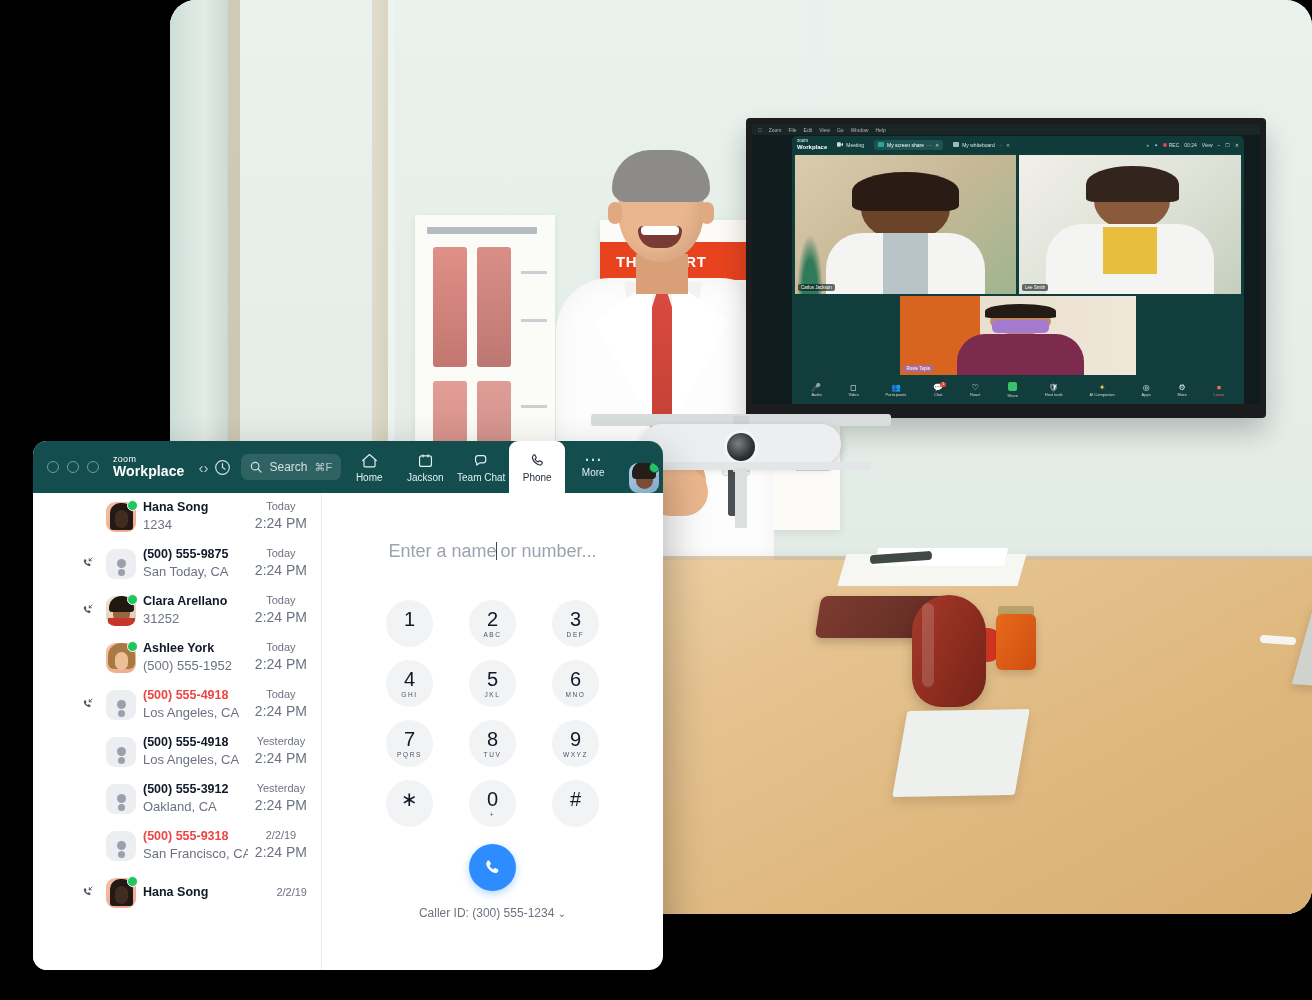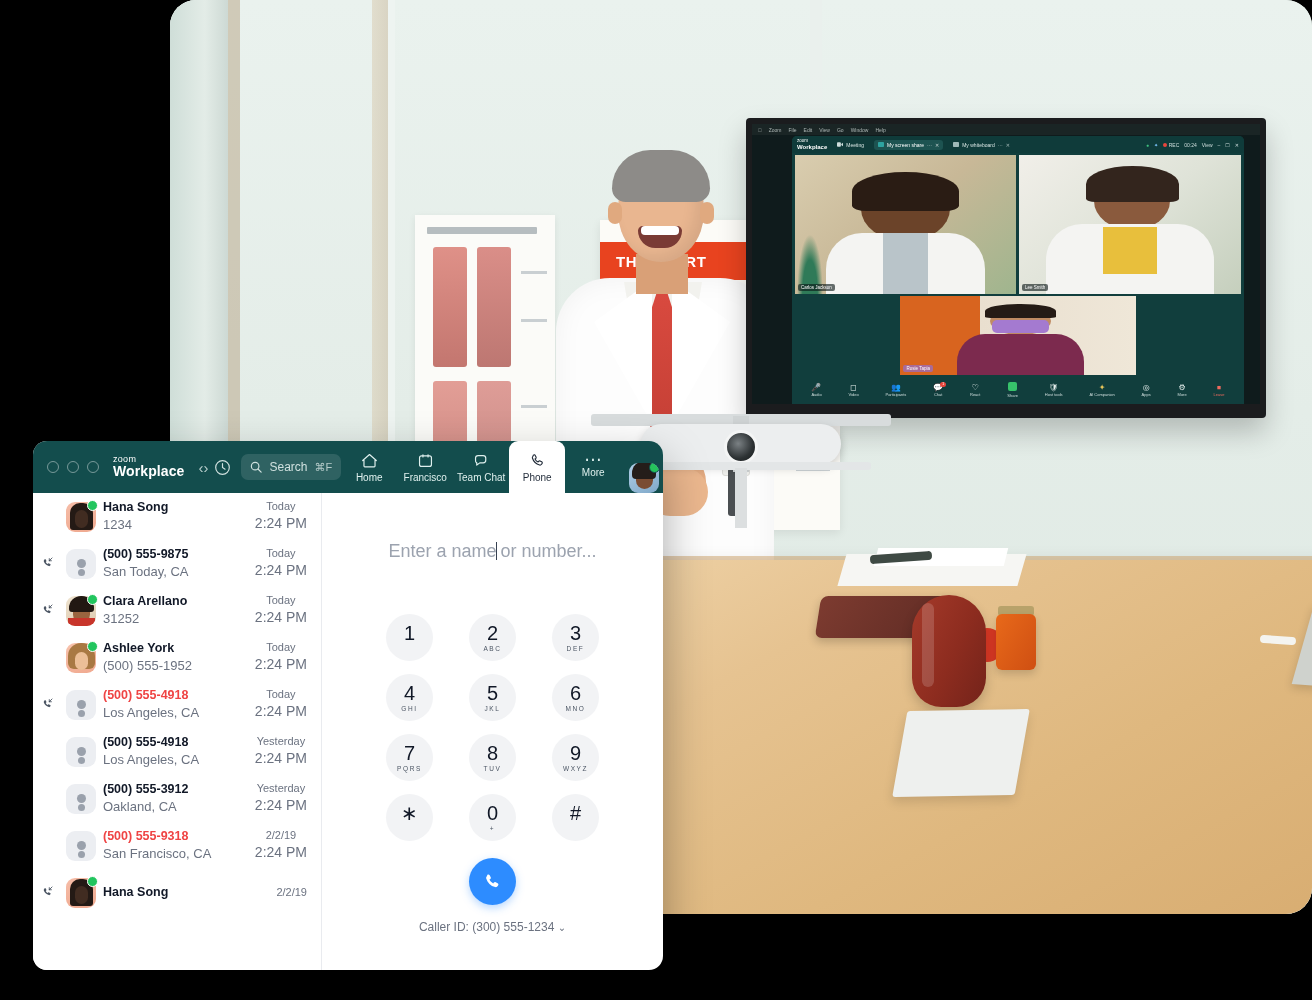--- a/index.html
+++ b/index.html
@@ -190,38 +190,38 @@
   .avatar-h .fc{position:absolute;left:7px;top:7px;width:17px;height:19px;border-radius:9px;background:#7a4c33;}
   .pres{position:absolute;right:-1px;top:-1px;width:9px;height:9px;border-radius:50%;background:#25c35c;border:1.6px solid #134d4d;}
 
   .app-body{display:flex;height:477px;}
   .left{width:288px;border-right:1px solid #e9ebef;display:flex;flex-direction:column;background:#fff;}
   .segwrap{padding:10px 12px 6px;}
   .seg{background:#f3f4f6;border-radius:9px;height:28px;display:flex;align-items:center;padding:3px;box-sizing:border-box;}
   .seg div{flex:1;text-align:center;font-size:12px;color:#6b7280;line-height:22px;border-radius:7px;cursor:pointer;}
   .seg div.on{background:#fff;color:#2563eb;font-weight:bold;box-shadow:0 1px 2px rgba(0,0,0,.12);}
   .filter{text-align:center;font-size:13px;color:#6b7280;padding:9px 0 8px;cursor:pointer;}
-  .list{flex:1;overflow:hidden;}
+  .list{flex:1;overflow:hidden;padding-left:40px;}
   .row{display:flex;align-items:center;height:47px;padding:0 14px 0 8px;box-sizing:border-box;gap:7px;cursor:pointer;}
   .dirico{width:18px;text-align:center;color:#4b5563;font-size:12px;flex:none;}
   .av{width:30px;height:30px;border-radius:9px;position:relative;flex:none;overflow:visible;}
   .av .img{position:absolute;inset:0;border-radius:9px;overflow:hidden;}
   .av .dot{position:absolute;right:-2px;top:-2px;width:9px;height:9px;border-radius:50%;background:#22c55e;border:1.6px solid #fff;}
   .av.generic{background:#eceef2;display:flex;align-items:center;justify-content:center;}
   .av.generic:after{content:'';width:9px;height:9px;border-radius:50%;background:#9aa1ac;box-shadow:0 9px 0 -1px #9aa1ac;}
   .meta{flex:1;min-width:0;}
   .ttl{font-size:12.5px;font-weight:bold;color:#111827;line-height:1.35;white-space:nowrap;overflow:hidden;}
   .ttl.miss{color:#ef4444;}
   .sub{font-size:13px;color:#6b7280;line-height:1.35;white-space:nowrap;overflow:hidden;}
   .when{text-align:center;flex:none;}
   .when .d{font-size:11px;color:#6b7280;line-height:1.4;}
   .when .t{font-size:14px;color:#6b7280;line-height:1.4;}
 
   .right{flex:1;display:flex;flex-direction:column;align-items:center;padding-top:48px;box-sizing:border-box;}
-  .dial-input{font-size:18px;color:#9ca3af;position:relative;margin-bottom:52px;}
+  .dial-input{font-size:18px;color:#9ca3af;position:relative;margin-bottom:38px;}
   .caret{display:inline-block;width:1px;height:18px;background:#374151;vertical-align:-3px;margin:0 -1px;}
   .pad{display:grid;grid-template-columns:repeat(3,64px);grid-gap:13px 19px;}
   .key{width:47px;height:47px;border-radius:50%;background:#f2f3f5;display:flex;flex-direction:column;
        align-items:center;justify-content:center;margin:0 auto;cursor:pointer;}
   .key .n{font-size:20px;color:#111827;line-height:1;font-weight:500;}
   .key .l{font-size:6.5px;color:#4b5563;letter-spacing:1.6px;margin-top:2px;height:7px;}
   .callbtn{width:47px;height:47px;border-radius:50%;background:#2d8cff;margin-top:17px;
            display:flex;align-items:center;justify-content:center;cursor:pointer;
            box-shadow:0 3px 8px rgba(45,140,255,.35);}
   .cid{margin-top:15px;font-size:12px;color:#6b7280;cursor:pointer;}
@@ -468,21 +468,21 @@
           </span>
         <span>Home</span>
       </div>
       <div class="ntab">
         <span>
             <svg width="17" height="17" viewBox="0 0 20 20">
               <rect x="3" y="4.5" width="14" height="12.5" rx="2.4" fill="none" stroke="currentColor" stroke-width="1.4"></rect>
               <path d="M7 3.2v2.6M13 3.2v2.6" stroke="currentColor" stroke-width="1.4" stroke-linecap="round"></path>
             </svg>
           </span>
-        <span>Francisco</span>
+        <span>Jackson</span>
       </div>
       <div class="ntab">
         <span>
             <svg width="17" height="17" viewBox="0 0 20 20">
               <path d="M3 7.2a3 3 0 013-3h6a3 3 0 013 3v2.6a3 3 0 01-3 3H8l-3.6 2.6V12.8A3 3 0 013 9.8z" fill="none" stroke="currentColor" stroke-width="1.4" stroke-linejoin="round"></path>
             </svg>
           </span>
         <span>Team Chat</span>
       </div>
       <div class="ntab active">

